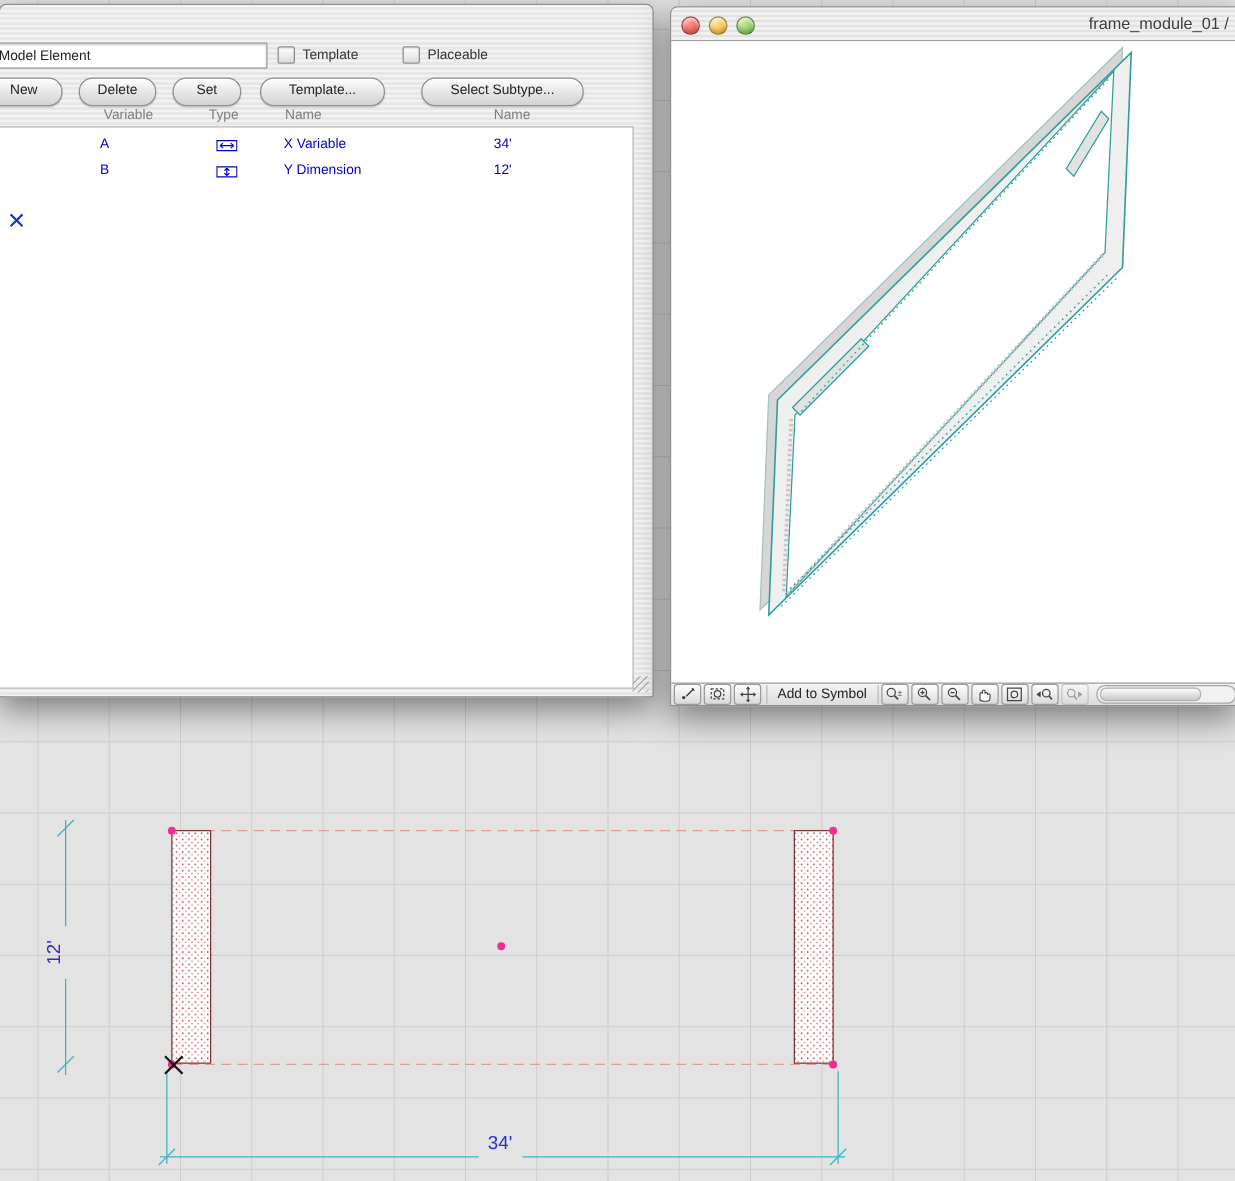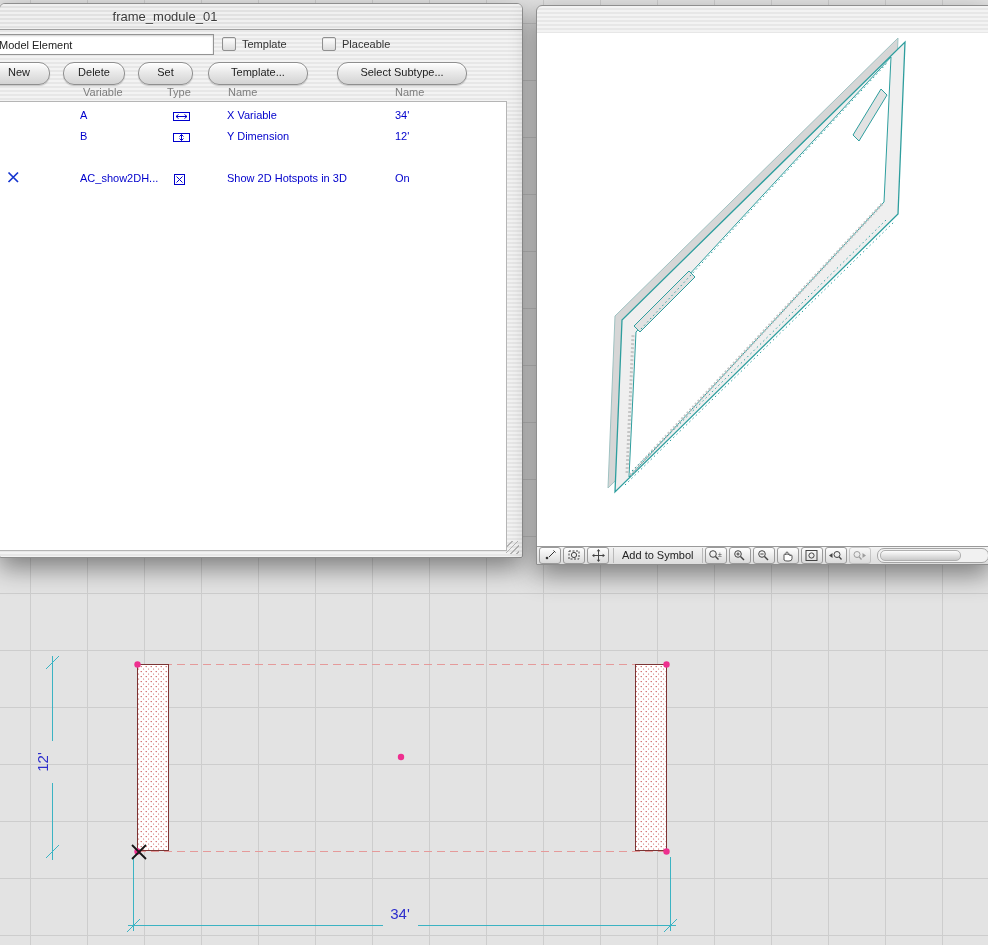--- a/index.html
+++ b/index.html
@@ -102,23 +102,20 @@
       <circle cx="137.5" cy="664.5" r="3.2"></circle>
       <circle cx="666.5" cy="664.5" r="3.2"></circle>
       <circle cx="666.5" cy="851.5" r="3.2"></circle>
       <circle cx="137.5" cy="851.5" r="3.2"></circle>
       <circle cx="401" cy="757" r="3.2"></circle>
     </g>
     <path d="M132 845 L146 859 M146 845 L132 859" stroke="#161616" stroke-width="1.8"></path>
   </svg>
 
   <div class="win" id="paramwin">
-    <div class="titlebar">
-      <div class="title-text" style="left:0;width:330px;text-align:center">frame_module_01</div>
-    </div>
 
     <input class="param-field" value="Model Element" style="">
 
     <div class="chk" style="left:222px">
       <div class="box"></div>
       <span class="lbl">Template</span>
     </div>
     <div class="chk" style="left:322px">
       <div class="box"></div>
       <span class="lbl">Placeable</span>
@@ -155,45 +152,40 @@
           <svg width="17" height="13" viewBox="0 0 17 13">
               <g stroke="#0000cc" fill="none">
           <rect x="0.5" y="2.5" width="16" height="8"></rect>
           <path d="M8.5 3.5 v6 M8.5 3.5 l-2 2 M8.5 3.5 l2 2 M8.5 9.5 l-2-2 M8.5 9.5 l2-2"></path>
               </g>
             </svg>
         </span>
         <span class="c-name">Y Dimension</span>
         <span class="c-val">12'</span>
       </div>
-      <div class="prow" style="top:66px">
-        <span class="c-var">AC_show2DH...</span>
-        <span class="c-icon">
-          <svg width="13" height="13" viewBox="0 0 13 13">
-              <g stroke="#0000cc" fill="none">
-          <rect x="1.5" y="1.5" width="10" height="10"></rect>
-          <path d="M3.5 3.5 L9.5 9.5 M9.5 3.5 L3.5 9.5"></path>
-              </g>
-            </svg>
-        </span>
-        <span class="c-name">Show 2D Hotspots in 3D</span>
-        <span class="c-val">On</span>
-      </div>
     </div>
 
     <span class="rowmark">
       <svg width="13" height="13">
           <path d="M1.5 1.5 L11 11 M11 1.5 L1.5 11" stroke="#1535d0" stroke-width="1.7"></path>
         </svg>
     </span>
 
     <div class="grip"></div>
   </div>
 
   <div class="win" id="viewwin">
+    <div class="titlebar">
+      <div class="lights">
+        <div class="light red"></div>
+        <div class="light yellow"></div>
+        <div class="light green"></div>
+      </div>
+      <div class="title-text" style="right:6px">frame_module_01 /</div>
+    </div>
 
     <div class="viewport">
       <svg width="452" height="514" viewBox="0 0 452 514">
 
         <polygon points="71,455 78,283 361,5 354,177" fill="#d6d6d6" stroke="#9fc2c2"></polygon>
 
         <polygon points="78,459 85,287 368,9 361,181" fill="#efefef" stroke="#2e9e9e" stroke-width="1.3"></polygon>
 
         <polygon points="92,444 99,299 354,24 347,169" fill="#ffffff" stroke="#2e9e9e"></polygon>
 

